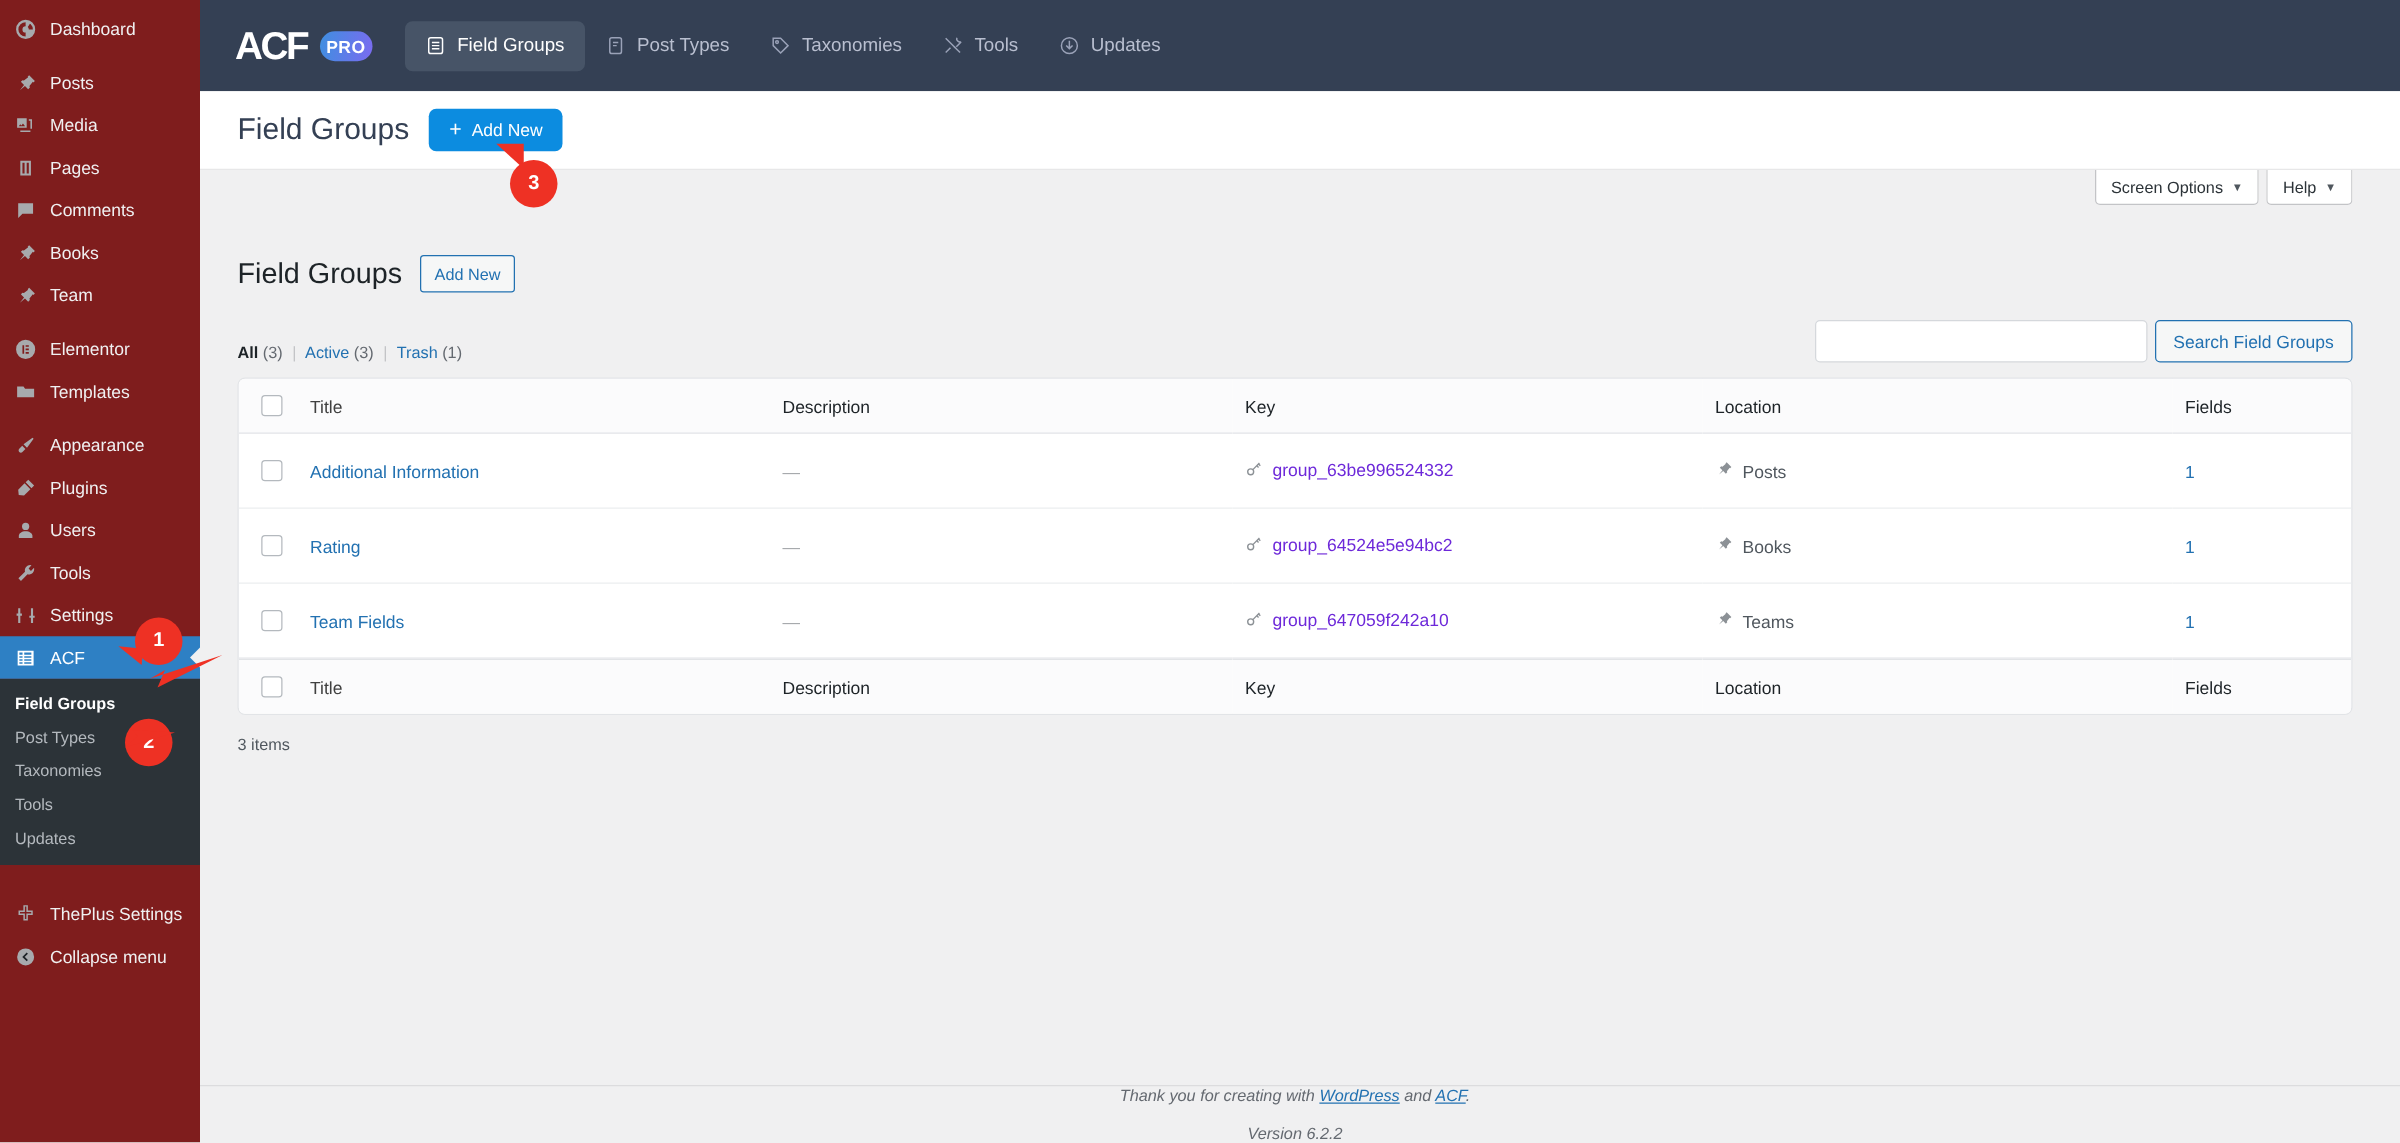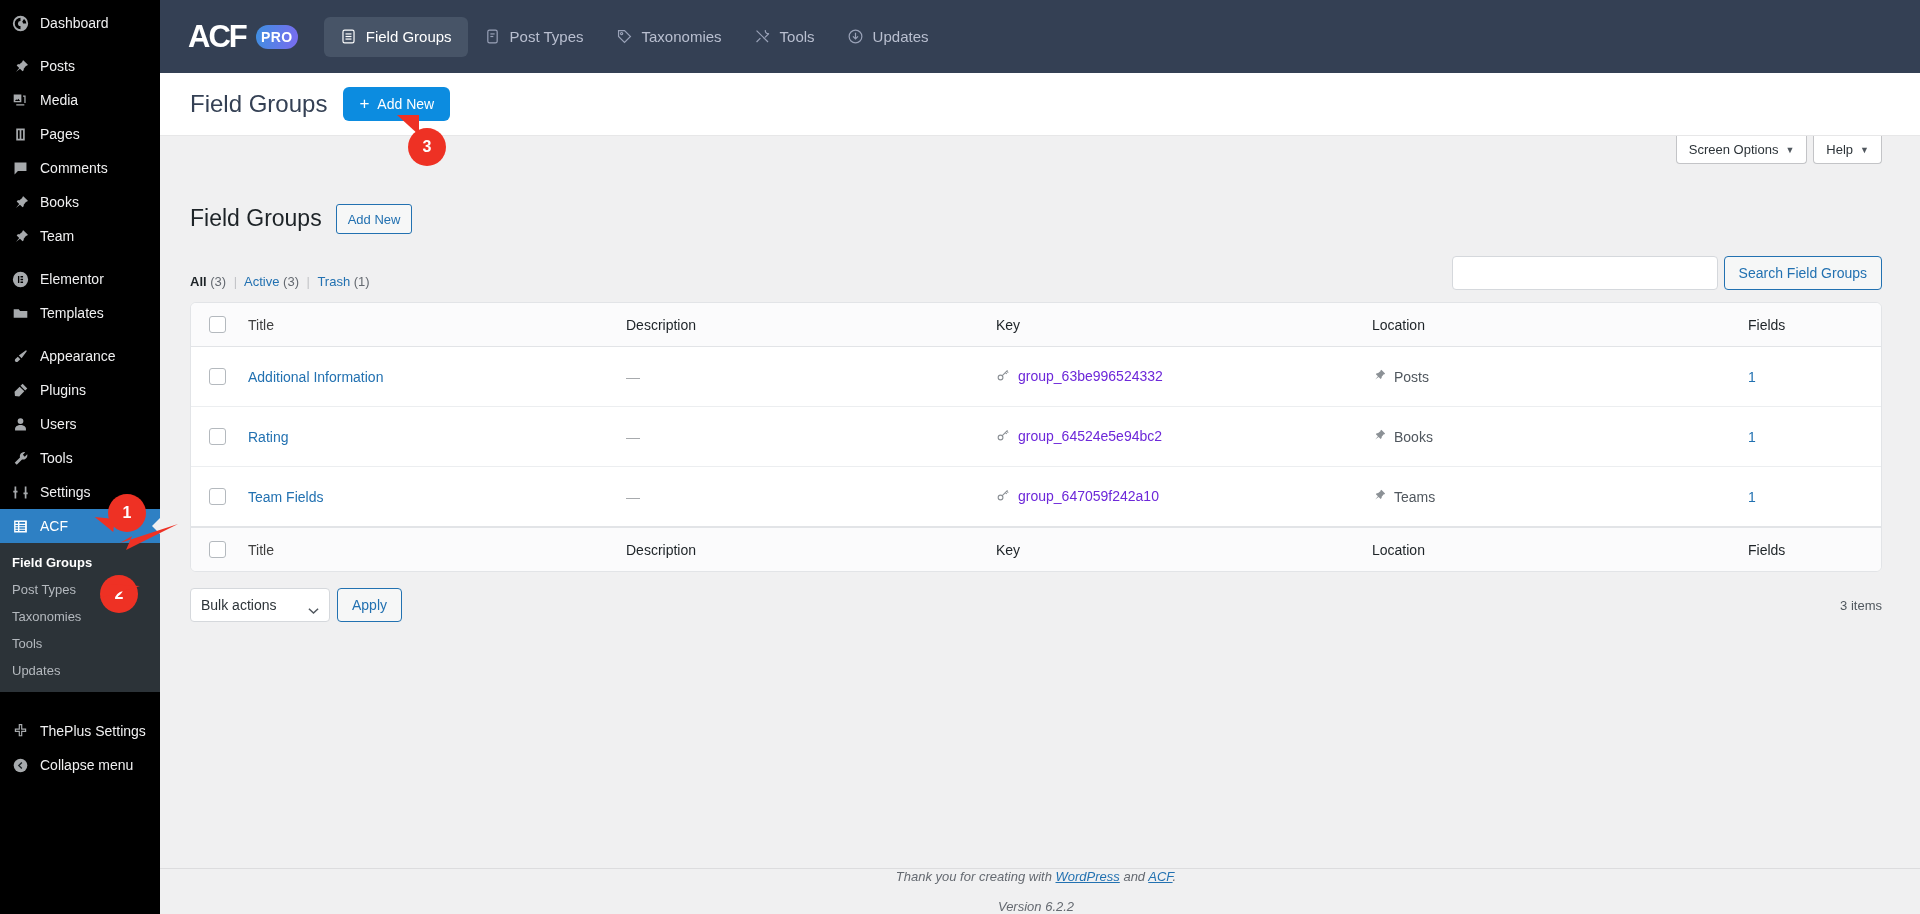--- a/index.html
+++ b/index.html
@@ -10,21 +10,21 @@
     overflow: hidden;
     background: #f0f0f1;
     font-family: "Liberation Sans", sans-serif;
     -webkit-font-smoothing: antialiased;
   }
   #app { position: relative; width: 1920px; height: 914px; display: flex; }
 
   
   #sidebar {
     width: 160px; min-width: 160px; height: 914px;
-    background: #000000;
+    background: #7f1d1d;
     color: #f0f0f1;
     position: relative;
     z-index: 20;
     padding-top: 0;
   }
   .menu-item {
     display: flex; align-items: center;
     height: 34px;
     padding: 0 0 0 12px;
     font-size: 14px;
@@ -745,31 +745,20 @@
             </td>
             <td class="col-desc">Description</td>
             <td class="col-key">Key</td>
             <td class="col-loc">Location</td>
             <td class="col-fields">Fields</td>
           </tr>
         </tfoot>
       </table>
 
       <div id="tablenav-bottom">
-        <div class="bulk-group">
-          <span class="select-wrap">
-            <select id="bulk-select"><option>Bulk actions</option><option>Activate</option><option>Deactivate</option><option>Duplicate</option><option>Move to Trash</option></select>
-            <span class="chev">
-              <svg width="11" height="8" viewBox="0 0 12 8" fill="none" stroke="#50575e" stroke-width="1.6">
-                  <path d="M1 1.5 6 6.3l5-4.8"></path>
-                </svg>
-            </span>
-          </span>
-          <button id="apply-btn">Apply</button>
-        </div>
         <span id="items-count">3 items</span>
       </div>
 
     </div>
 
     <div id="footer">
       <span><span>Thank you for creating with </span><a>WordPress</a><span> and </span><a>ACF</a><span>.</span></span>
       <span class="ver">Version 6.2.2</span>
     </div>
 

